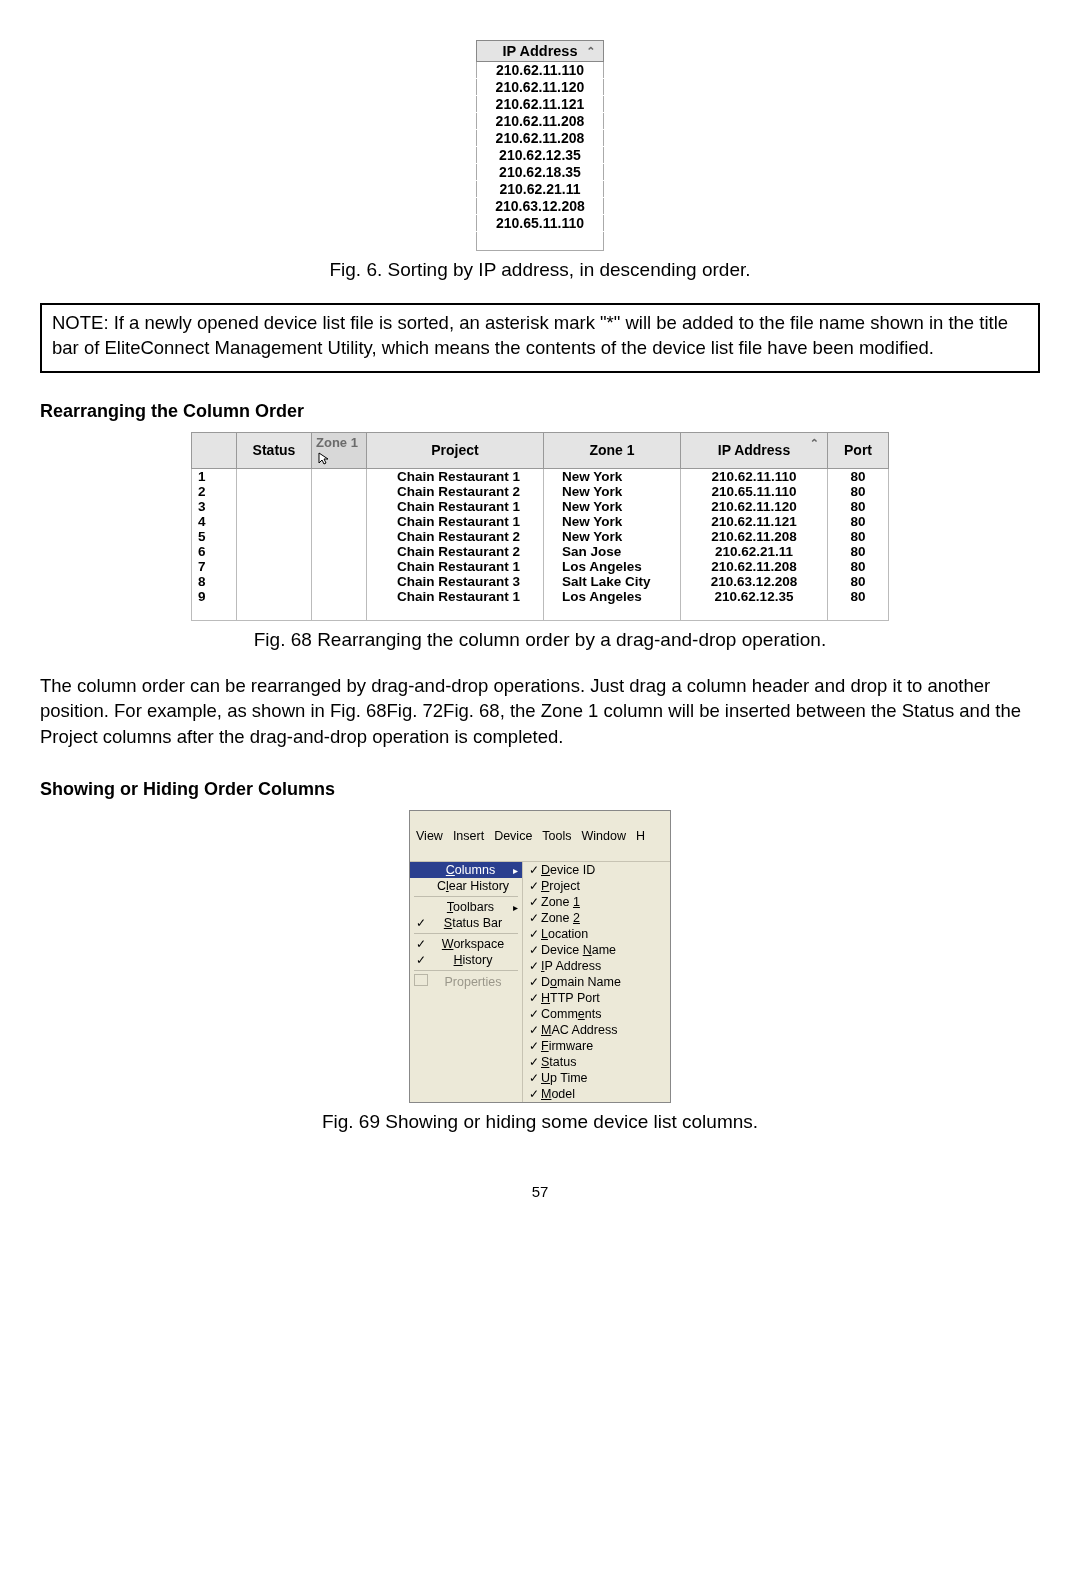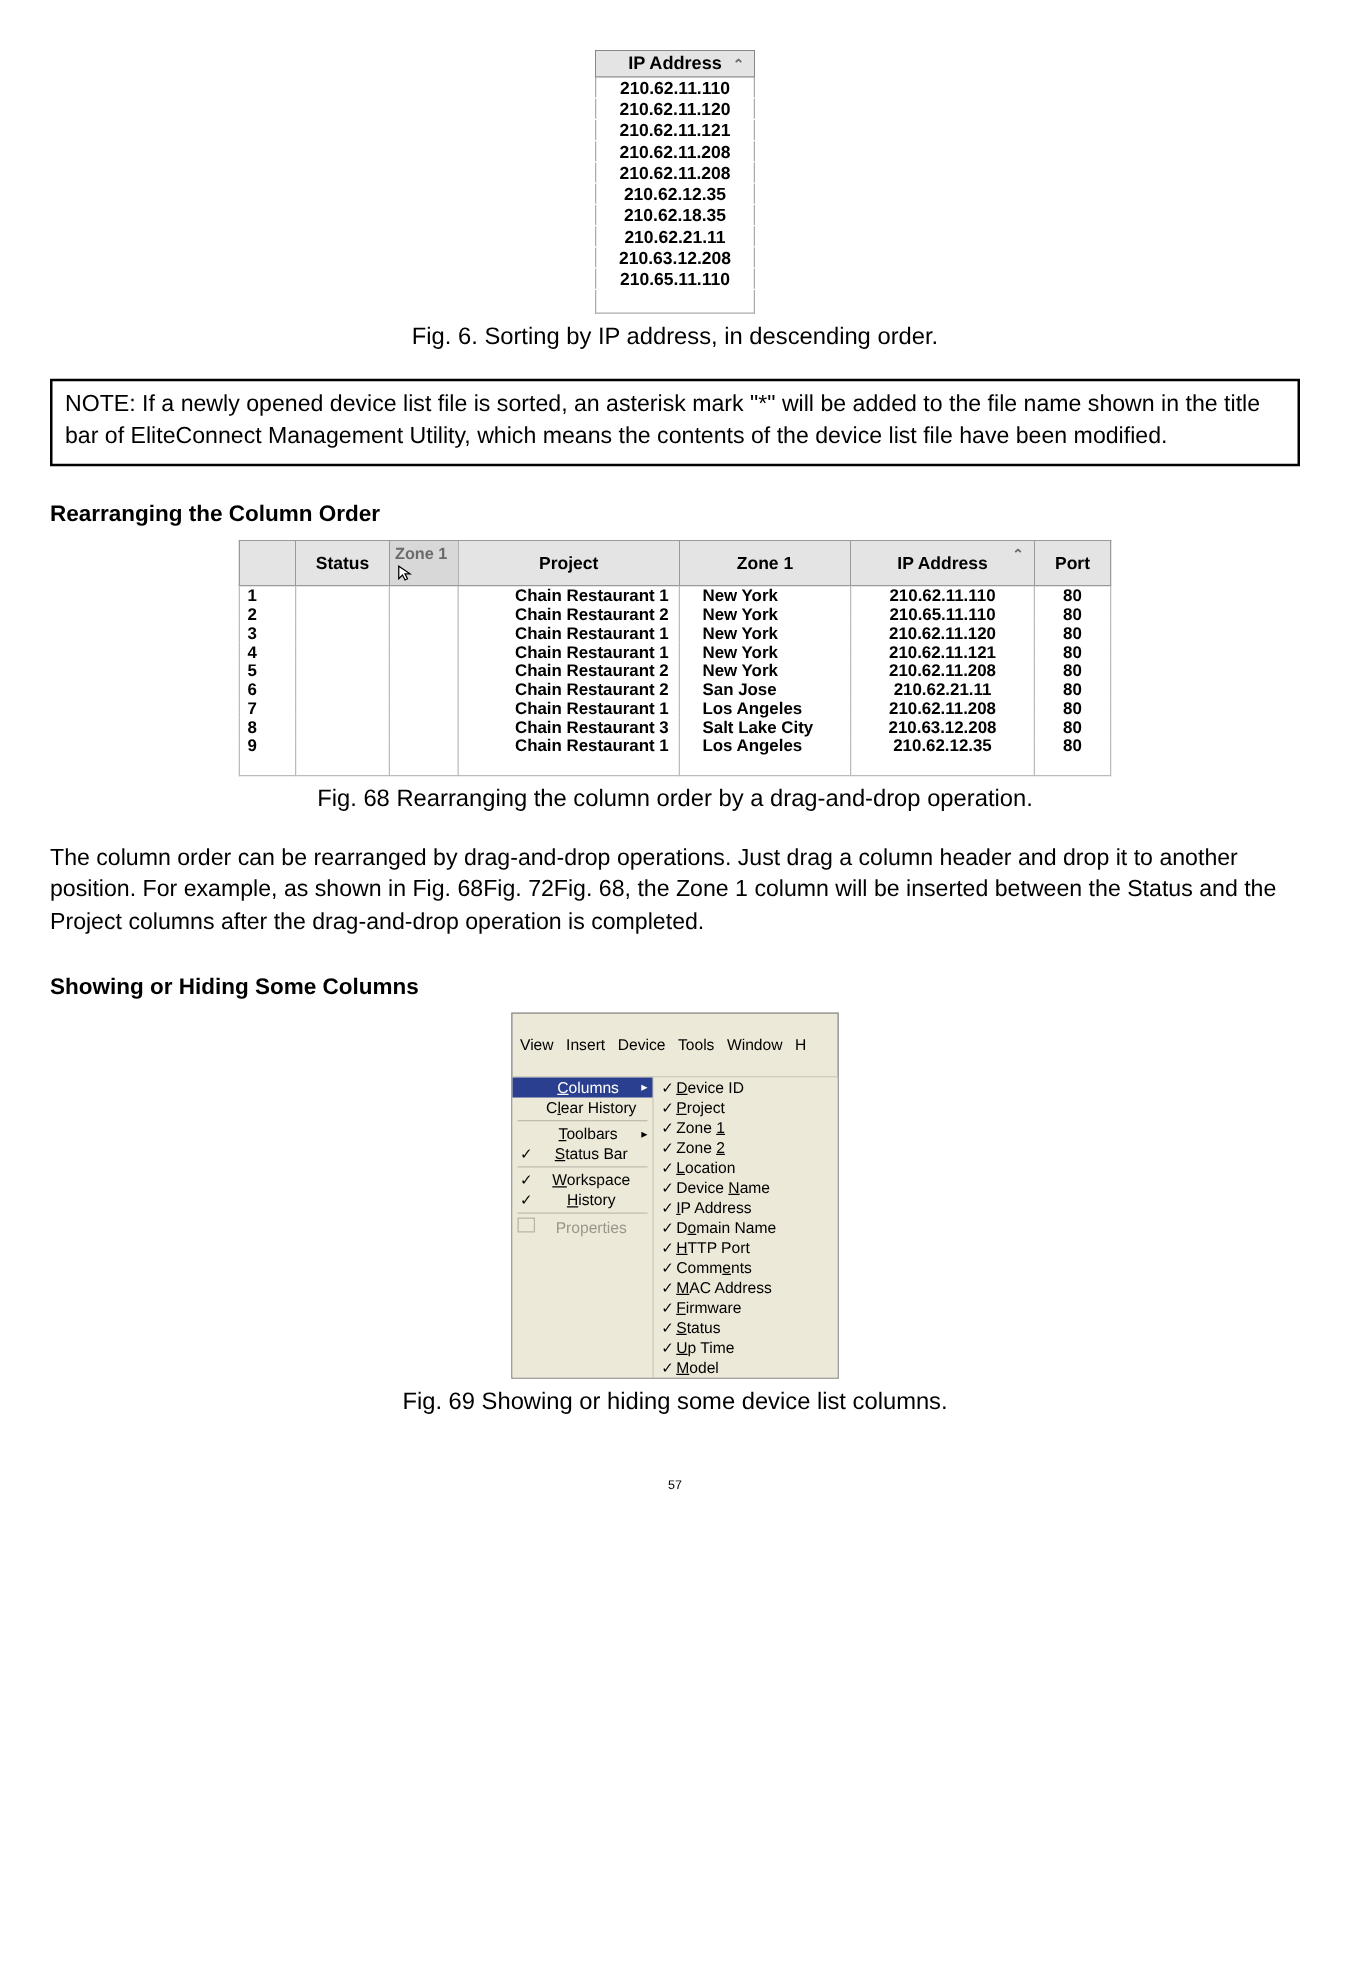--- a/index.html
+++ b/index.html
@@ -29,21 +29,21 @@
     font-weight: bold;
     font-size: 18px;
     margin: 0 0 10px 0;
   }
   .para {
     line-height: 1.38;
     margin: 18px 0 30px 0;
   }
   .page-num {
     text-align: center;
-    font-size: 10px;
+    font-size: 15px;
     margin-top: 50px;
   }
   
   table.small-ip {
     border-collapse: collapse;
     margin: 0 auto 4px auto;
     font-family: Arial, sans-serif;
     font-size: 14.5px;
     background: #fff;
   }
@@ -113,21 +113,21 @@
   table.rearr td {
     border-left: 1px solid #bbb;
     border-right: 1px solid #bbb;
     padding: 0 8px;
     font-weight: bold;
     font-size: 13.5px;
     white-space: nowrap;
   }
   table.rearr .rownum { text-align: left; padding-left: 6px; width: 20px; }
   table.rearr .status-cell, table.rearr .ghost-cell { }
-  table.rearr .proj-cell { text-align: right; padding-left: 30px; }
+  table.rearr .proj-cell { text-align: left; padding-left: 30px; }
   table.rearr .zone-cell { text-align: left; padding-left: 18px; }
   table.rearr .ip-cell { text-align: center; }
   table.rearr .port-cell { text-align: center; }
   table.rearr tr.spacer td { height: 16px; border-bottom: 1px solid #bbb; }
   
   .menu-wrap {
     width: 260px;
     margin: 0 auto 6px auto;
     font-family: Tahoma, Arial, sans-serif;
     font-size: 12.5px;
@@ -360,21 +360,21 @@
           <td>&nbsp;</td>
           <td>&nbsp;</td>
         </tr>
       </tbody>
   </table>
 </div>
 <div class="caption">Fig. 68 Rearranging the column order by a drag-and-drop operation.</div>
 
 <div class="para">The column order can be rearranged by drag-and-drop operations. Just drag a column header and drop it to another position. For example, as shown in Fig. 68Fig. 72Fig. 68, the Zone 1 column will be inserted between the Status and the Project columns after the drag-and-drop operation is completed.</div>
 
-<div class="section-head">Showing or Hiding Some Columns</div>
+<div class="section-head">Showing or Hiding Order Columns</div>
 
 <div class="center">
   <div class="menu-wrap">
     <div class="menubar" id="menubar">
         <span>View</span>
         <span>Insert</span>
         <span>Device</span>
         <span>Tools</span>
         <span>Window</span>
         <span>H</span>

